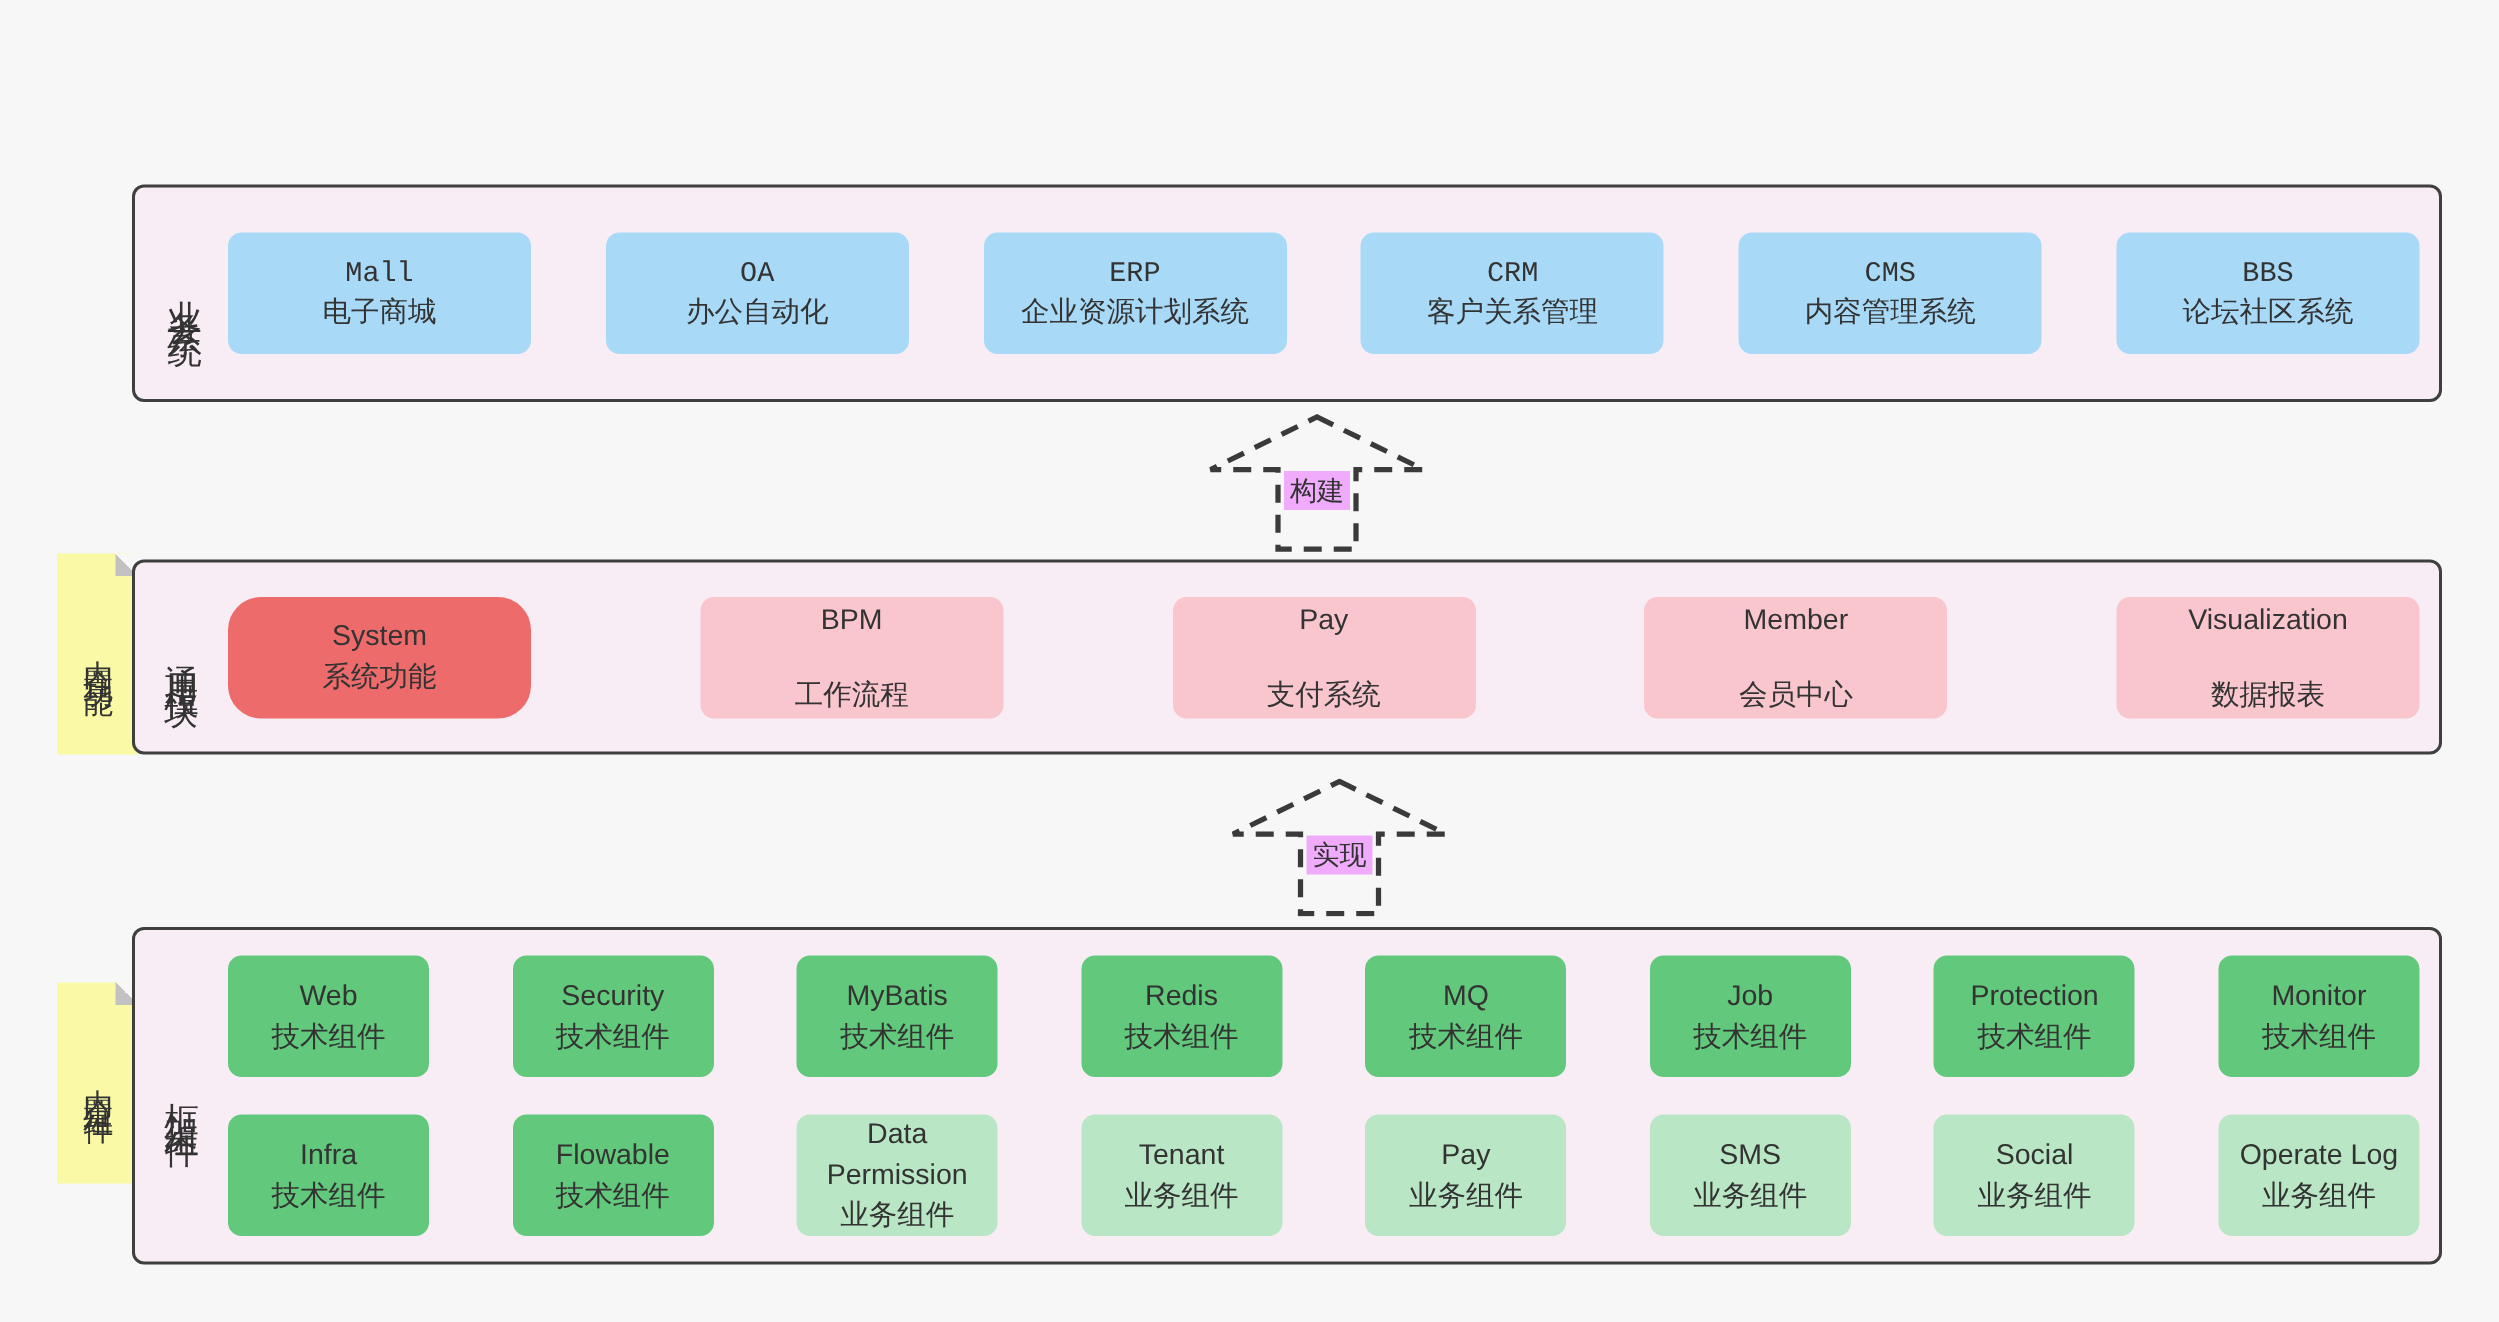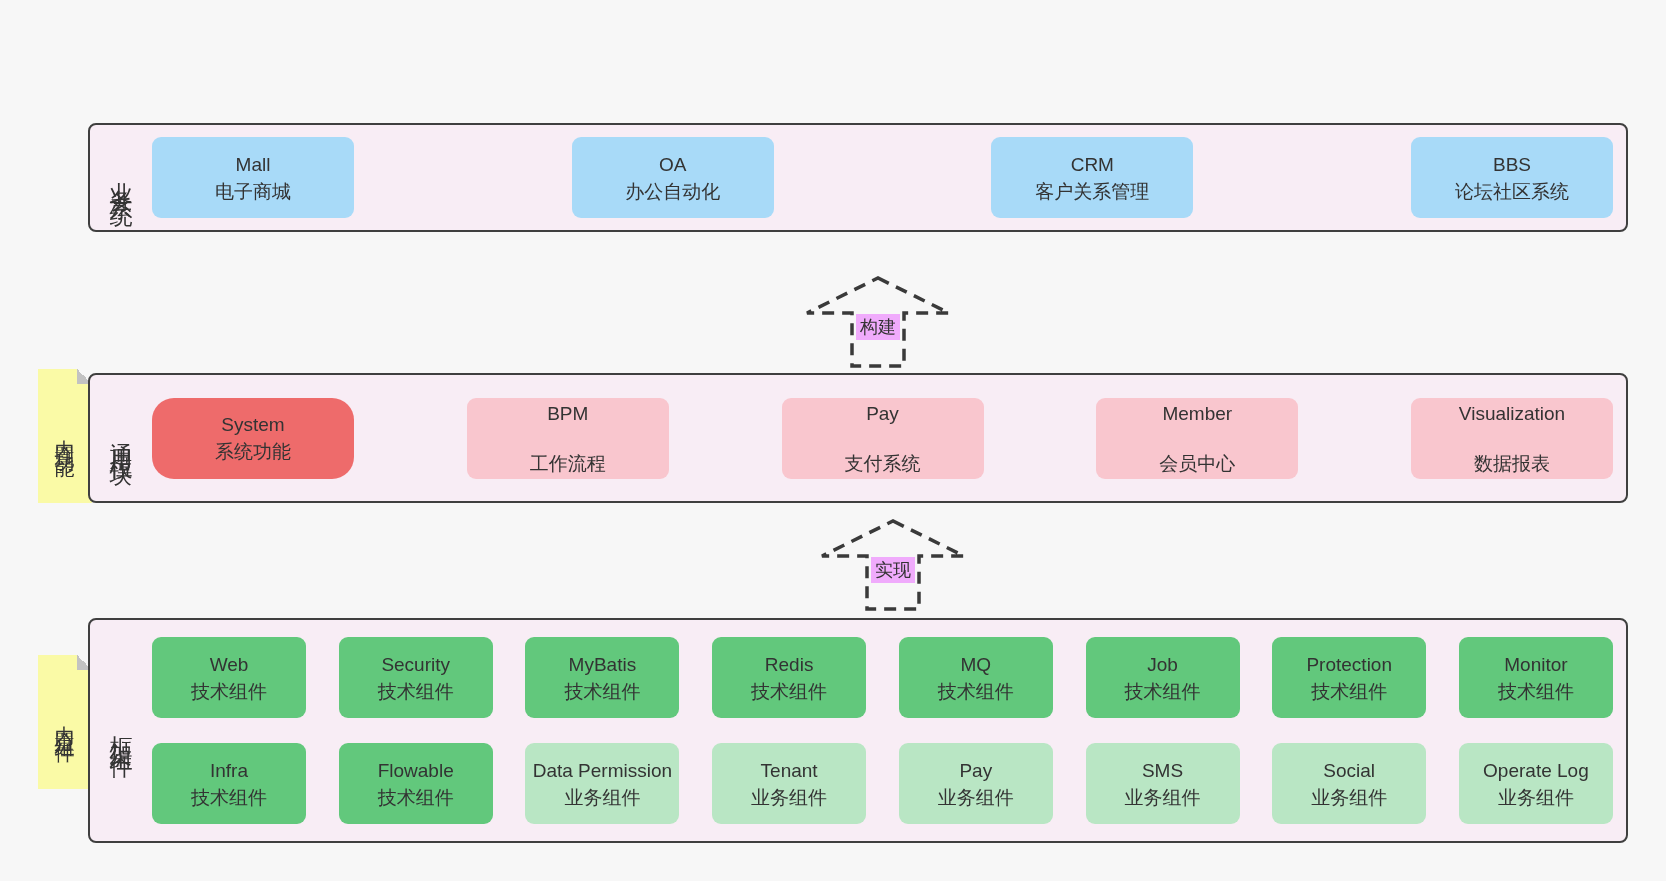--- a/index.html
+++ b/index.html
@@ -6,21 +6,21 @@
   body{
     width:1666px;height:881px;position:relative;overflow:hidden;
     background:#f7f7f7;color:#333;
     font-family:"Liberation Sans","DejaVu Sans",sans-serif;
   }
   .layer{
     position:absolute;left:88px;width:1540px;box-sizing:border-box;
     background:#f8edf5;border:2px solid #3f3f3f;border-radius:8px;
     display:flex;align-items:stretch;z-index:1;
   }
-  .layer1{top:123px;height:109px;}
+  .layer1{top:123px;height:145px;font-family:Liberation Mono, monospace;}
   .layer2{top:373px;height:130px;}
   .layer3{top:618px;height:225px;}
   .vlabel{
     width:62px;flex:0 0 62px;display:flex;align-items:center;justify-content:center;
   }
   .vlabel span{
     writing-mode:vertical-rl;text-orientation:upright;
     font-size:23px;letter-spacing:7px;color:#333;line-height:1;
   }
   .boxes{
@@ -32,21 +32,21 @@
     gap:25px;padding-right:13px;
   }
   .grid .row{display:flex;justify-content:space-between;}
   .box{
     box-sizing:border-box;border-radius:9px;
     display:flex;flex-direction:column;align-items:center;justify-content:center;
     text-align:center;font-size:19px;line-height:27px;color:#333;
     padding:2px 4px;
   }
   .w202{width:202px;height:81px;}
-  .w150{width:154px;height:81px;}
+  .w150{width:134px;height:81px;}
   .blue{background:#a8daf8;}
   .red{background:#ee6b6b;border-radius:22px;}
   .pink{background:#f9c6ce;justify-content:space-between;}
   .green{background:#62c87c;}
   .lightgreen{background:#b9e6c4;}
   .note{
     position:absolute;left:38px;width:54px;background:#fafaa6;z-index:0;
     display:flex;align-items:center;justify-content:center;
   }
   .note::before{
@@ -85,22 +85,30 @@
   <div class="boxes">
     <div class="box blue w202">
       <span>Mall</span>
       <span>电子商城</span>
     </div>
     <div class="box blue w202">
       <span>OA</span>
       <span>办公自动化</span>
     </div>
     <div class="box blue w202">
+      <span>ERP</span>
+      <span>企业资源计划系统</span>
+    </div>
+    <div class="box blue w202">
       <span>CRM</span>
       <span>客户关系管理</span>
+    </div>
+    <div class="box blue w202">
+      <span>CMS</span>
+      <span>内容管理系统</span>
     </div>
     <div class="box blue w202">
       <span>BBS</span>
       <span>论坛社区系统</span>
     </div>
   </div>
 </div>
 
 <div class="arrow arrow1">
   <svg width="146" height="92" viewBox="0 0 146 92">

